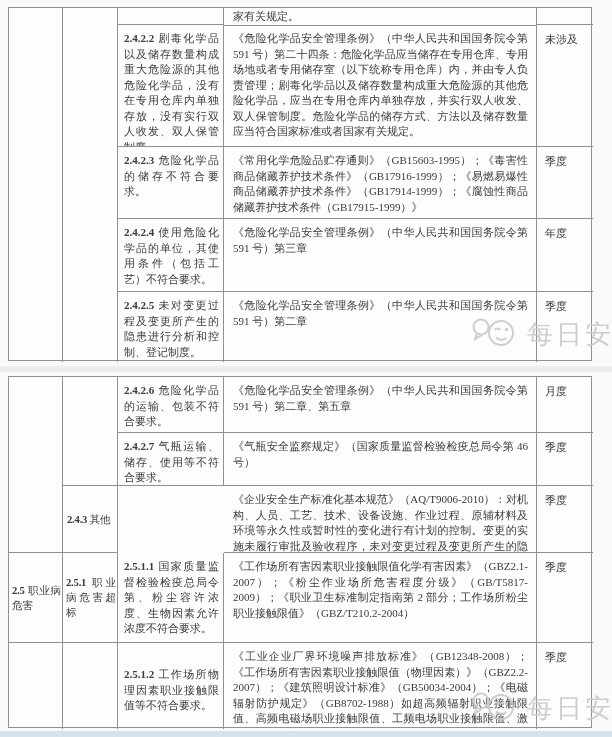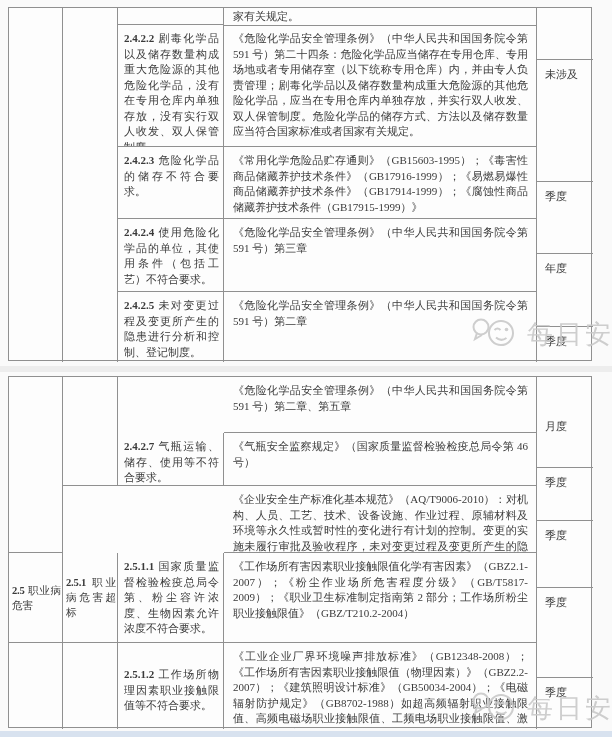--- a/index.html
+++ b/index.html
@@ -20,21 +20,21 @@
     position:absolute;box-sizing:border-box;overflow:hidden;
     border-right:1px solid var(--border);border-bottom:1px solid var(--border);
     font-size:11px;line-height:15.5px;color:var(--ink);text-align:justify;
   }
   .noR{border-right:none;}
   .noB{border-bottom:none;}
   .c1{left:0;width:54px;}
   .c2{left:54px;width:55px;}
   .c3{left:109px;width:106px;padding:6px 4px 0 6px;}
   .c4{left:215px;width:313px;padding:6px 8px 16px 9px;}
-  .c5{left:528px;width:56px;padding:7px 2px 0 8px;margin-top:35px;}
+  .c5{left:528px;width:56px;padding:7px 2px 0 8px;}
   .t1r0{top:0;height:17px;}   .t1r0.c4{padding-top:1px;}
   .t1r1{top:17px;height:122px;}
   .t1r2{top:139px;height:72px;}
   .t1r3{top:211px;height:73px;}
   .t1r4{top:284px;height:70px;}
   .t1colAB{top:0;height:354px;}
   .t2r1{top:0;height:56px;}
   .t2r2{top:56px;height:53px;}
   .t2r3{top:109px;height:67px;}
   .t2r4{top:176px;height:90px;}
@@ -95,25 +95,29 @@
   <div class="seam"></div>
 
   <div class="tbl" id="tbl2">
     <div class="cell c1 t2colA-top"></div>
     <div class="cell c1 t2r4 lbl">
         <span><span class="idb">2.5</span> <span>职业病危害</span></span>
       </div>
     <div class="cell c1 t2r5 noB"></div>
 
     <div class="cell c2 t2colB-top"></div>
+    <div class="cell c2 t2r3 lbl one">
+        <span><span class="idb">2.4.3</span> <span>其他</span></span>
+      </div>
     <div class="cell c2 t2r4 lbl">
         <span><span class="idb">2.5.1</span> <span>职业病危害超标</span></span>
       </div>
     <div class="cell c2 t2r5 noB"></div>
 
+    <div class="cell c3 t2r1"><span class="idb">2.4.2.6</span> <span>危险化学品的运输、包装不符合要求。</span></div>
     <div class="cell c4 t2r1">《危险化学品安全管理条例》（中华人民共和国国务院令第 591 号）第二章、第五章</div>
     <div class="cell c5 t2r1 noR">月度</div>
 
     <div class="cell c3 t2r2"><span class="idb">2.4.2.7</span> <span>气瓶运输、储存、使用等不符合要求。</span></div>
     <div class="cell c4 t2r2">《气瓶安全监察规定》（国家质量监督检验检疫总局令第 46 号）</div>
     <div class="cell c5 t2r2 noR">季度</div>
 
     <div class="cell c4 t2r3">《企业安全生产标准化基本规范》（AQ/T9006-2010）：对机构、人员、工艺、技术、设备设施、作业过程、原辅材料及环境等永久性或暂时性的变化进行有计划的控制。变更的实施未履行审批及验收程序，未对变更过程及变更所产生的隐患进行分析和控制。</div>
     <div class="cell c5 t2r3 noR">季度</div>
 

